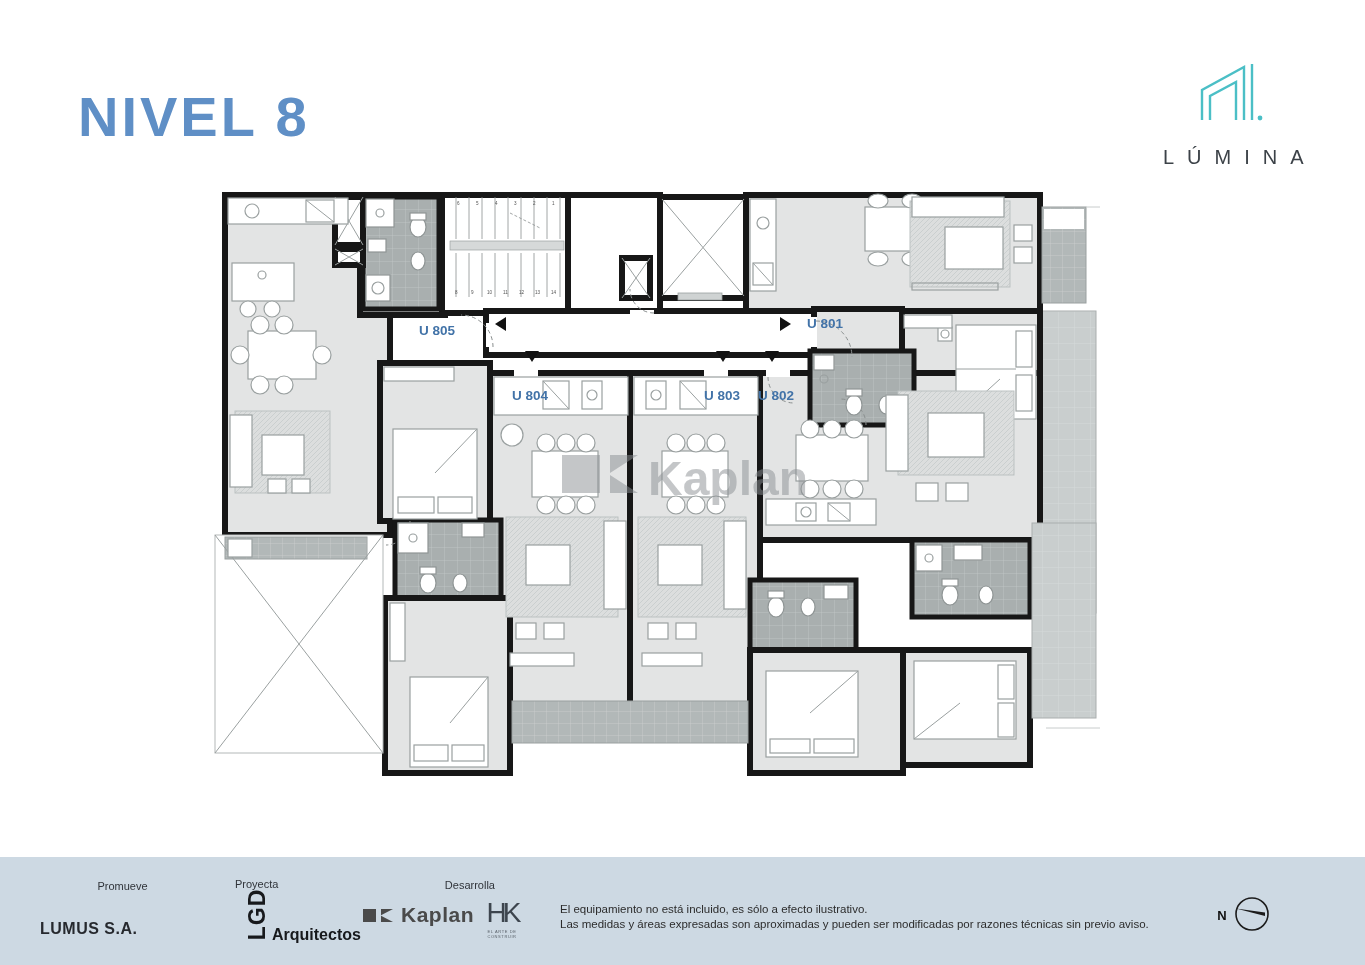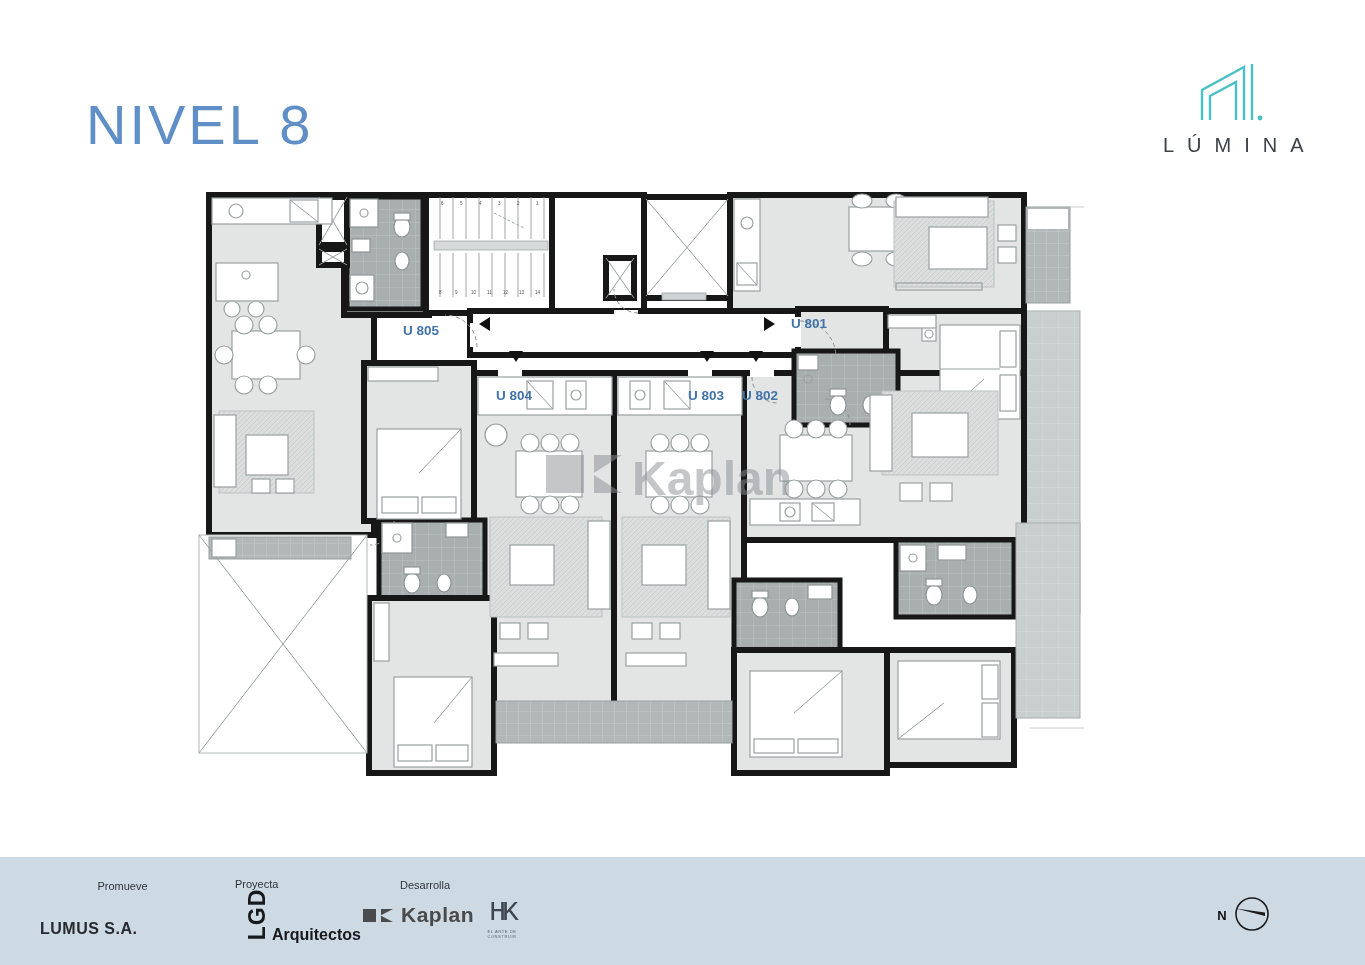--- a/index.html
+++ b/index.html
@@ -1,29 +1,29 @@
 <!DOCTYPE html>
 <html><head>
 <meta charset="utf-8">
 <style>
   html,body{margin:0;padding:0;background:#fff;width:1365px;height:965px;overflow:hidden;
             font-family:"Liberation Sans",sans-serif;position:relative}
   .page{position:absolute;inset:0;background:#fff}
 
   
-  .title{position:absolute;left:78px;top:84px;font-size:56px;font-weight:400;
-         color:#5f8fc6;letter-spacing:3px;margin:8px}
+  .title{position:absolute;left:78px;top:84px;font-size:56px;font-weight:700;
+         color:#5f8fc6;letter-spacing:3px;margin:0}
 
   
   .brand{position:absolute;left:1150px;top:60px;width:160px;text-align:center}
   .brand-name{font-size:20px;font-weight:400;color:#3c4248;letter-spacing:13px;
-              margin-top:8px;text-indent:13px}
+              margin-top:20px;text-indent:13px}
 
   
-  .plan-wrap{position:absolute;left:194px;top:183px;width:890px;height:612px}
+  .plan-wrap{position:absolute;left:210px;top:183px;width:890px;height:612px}
 
   svg text{font-family:"Liberation Sans",sans-serif}
   .room {fill:#e3e4e4;stroke:#171717;stroke-width:6}
   .roomw{fill:#ffffff;stroke:#171717;stroke-width:6}
   .bath {fill:url(#tile);stroke:#171717;stroke-width:5}
   .balc {fill:url(#tileB);stroke:#9aa0a0;stroke-width:1}
   .terr {fill:#ffffff;stroke:#b3b8b8;stroke-width:1}
   .tstrip{fill:url(#tileT);stroke:#a9aeae;stroke-width:1}
   .furn {fill:#ffffff;stroke:#9aa0a0;stroke-width:1.2}
   .furnN{fill:none;stroke:#9aa0a0;stroke-width:1.2}
@@ -45,21 +45,21 @@
   .f-label{position:absolute;font-size:11px;color:#30343a}
   .lumus{position:absolute;left:40px;top:920px;width:165px;text-align:left;
          font-size:16px;font-weight:bold;color:#26292e;letter-spacing:.5px}
   .lgd-box{position:absolute;left:228px;top:885px;width:60px;height:58px;
            display:flex;align-items:center;justify-content:center}
   .lgd-box span{transform:rotate(-90deg);font-size:23px;font-weight:bold;color:#17191c;letter-spacing:1px}
   .arquitectos{position:absolute;left:272px;top:926px;font-size:16px;font-weight:bold;color:#17191c}
   .kaplan{position:absolute;left:363px;top:903px;display:flex;align-items:center;gap:6px}
   .kaplan .kp-text{font-size:21px;font-weight:bold;color:#4a4a4a;letter-spacing:.5px}
   .hk{position:absolute;left:474px;top:899px;width:56px;text-align:center}
-  .hk .hk-letters{font-family:Liberation Mono, monospace;font-size:28px;color:#3d454e;
+  .hk .hk-letters{font-family:Liberation Sans, sans-serif;font-size:28px;color:#3d454e;
                   letter-spacing:-4px;line-height:28px}
   .hk .hk-tag{font-size:4px;letter-spacing:.6px;color:#5a626a;margin-top:2px}
   .disclaimer{position:absolute;left:560px;top:902px;font-size:11.5px;color:#2c2c2c;line-height:15px}
   .compass{position:absolute;left:1206px;top:892px}
   .compass text{font-size:13px;font-weight:bold;fill:#111}
 </style>
 </head>
 <body>
 
 <div class="page">
@@ -388,21 +388,21 @@
       <polygon class="blk" points="400,272 428,272 400,290"></polygon>
       <polygon class="blk" points="400,310 428,310 400,292"></polygon>
       <text x="438" y="312">Kaplan</text>
     </g>
   </svg>
   </div>
 
   <div class="footer">
     <div class="f-label" style="left:75px;top:23px;width:95px;text-align:center">Promueve</div>
     <div class="f-label" style="left:235px;top:21px;width:90px;">Proyecta</div>
-    <div class="f-label" style="left:400px;top:22px;width:95px;text-align:left">Desarrolla</div>
+    <div class="f-label" style="left:400px;top:22px;width:95px;text-align:right">Desarrolla</div>
   </div>
 
   <div class="lumus">LUMUS S.A.</div>
 
   <div class="lgd-box">
     <span>LGD</span>
   </div>
   <div class="arquitectos">Arquitectos</div>
 
   <div class="kaplan">
@@ -412,20 +412,24 @@
       <polygon points="18,15 30,15 18,8.8" fill="#4a4a4a"></polygon>
     </svg>
     <span class="kp-text">Kaplan</span>
   </div>
 
   <div class="hk">
     <div class="hk-letters">HK</div>
     <div class="hk-tag">EL ARTE DE CONSTRUIR</div>
   </div>
 
+  <div class="disclaimer">
+    <div>El equipamiento no está incluido, es sólo a efecto ilustrativo.</div>
+    <div>Las medidas y áreas expresadas son aproximadas y pueden ser modificadas por razones técnicas sin previo aviso.</div>
+  </div>
 
   <div class="compass">
     <svg width="72" height="46" viewBox="0 0 72 46">
       <text x="16" y="28" text-anchor="middle">N</text>
       <circle cx="46" cy="22" r="16" fill="none" stroke="#1c1c1c" stroke-width="1.6"></circle>
       <polygon points="59,20.5 30,16.5 59,24" fill="#1c1c1c"></polygon>
     </svg>
   </div>
 
 </div>

